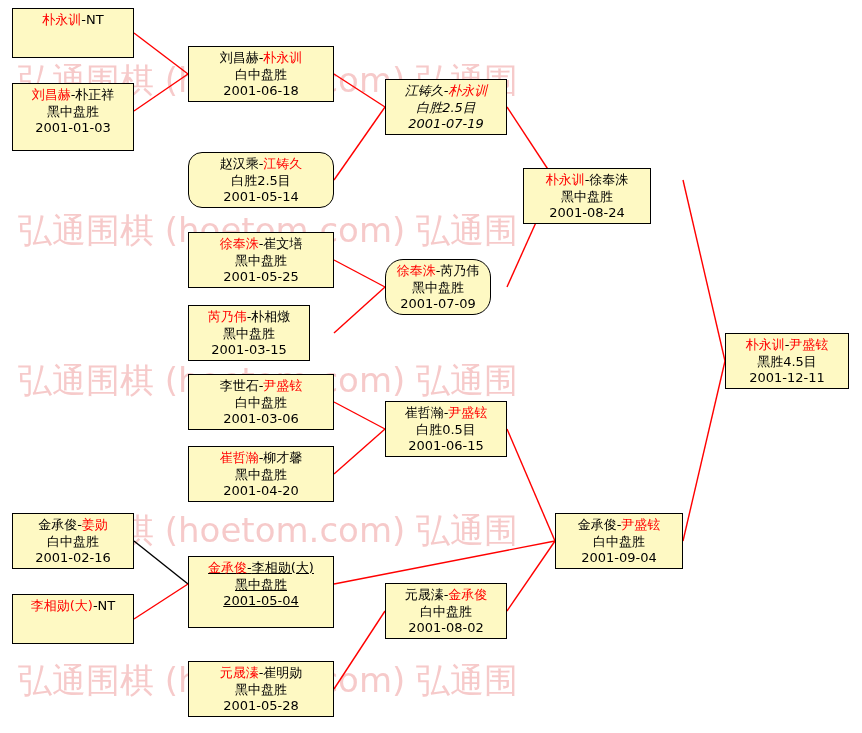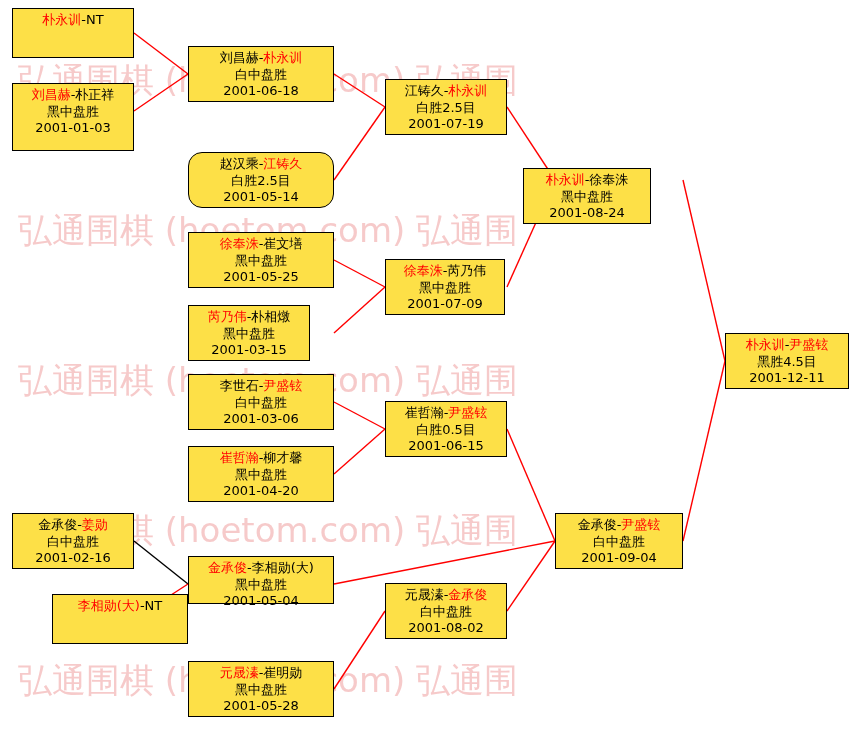--- a/index.html
+++ b/index.html
@@ -39,21 +39,21 @@
   #boxes-layer {
     position: absolute;
     left: 0; top: 0;
     width: 862px;
     height: 733px;
     z-index: 3;
   }
   .match {
     position: absolute;
     border: 1px solid #000000;
-    background: #fde047;
+    background: #fef9c3;
     box-sizing: border-box;
     text-align: center;
     line-height: 1.28;
     font-size: 13px;
     color: #000000;
     padding: 3px 4px 4px 4px;
   }
   .match .pair {
     white-space: nowrap;
   }
@@ -110,36 +110,36 @@
       <div class="match" style="left: 188px; top: 46px; width: 146px; height: 56px;">
         <div class="pair"><span class="l">刘昌赫</span><span class="sep">-</span><span class="w">朴永训</span></div>
         <div class="res">白中盘胜</div>
         <div class="date">2001-06-18</div>
       </div>
       <div class="match" style="left: 188px; top: 152px; width: 146px; height: 56px; border-radius: 14px;">
         <div class="pair"><span class="l">赵汉乘</span><span class="sep">-</span><span class="w">江铸久</span></div>
         <div class="res">白胜2.5目</div>
         <div class="date">2001-05-14</div>
       </div>
-      <div class="match" style="left: 385px; top: 79px; width: 122px; height: 56px;">
+      <div class="match" style="left: 385px; top: 79px; width: 122px; height: 56px; font-style: italic;">
         <div class="pair"><span class="l">江铸久</span><span class="sep">-</span><span class="w">朴永训</span></div>
         <div class="res">白胜2.5目</div>
         <div class="date">2001-07-19</div>
       </div>
       <div class="match" style="left: 188px; top: 232px; width: 146px; height: 56px;">
         <div class="pair"><span class="w">徐奉洙</span><span class="sep">-</span><span class="l">崔文墡</span></div>
         <div class="res">黑中盘胜</div>
         <div class="date">2001-05-25</div>
       </div>
       <div class="match" style="left: 188px; top: 305px; width: 122px; height: 56px;">
         <div class="pair"><span class="w">芮乃伟</span><span class="sep">-</span><span class="l">朴相燉</span></div>
         <div class="res">黑中盘胜</div>
         <div class="date">2001-03-15</div>
       </div>
-      <div class="match" style="left: 385px; top: 259px; width: 120px; height: 56px;">
+      <div class="match" style="left: 385px; top: 259px; width: 106px; height: 56px; border-radius: 18px;">
         <div class="pair"><span class="w">徐奉洙</span><span class="sep">-</span><span class="l">芮乃伟</span></div>
         <div class="res">黑中盘胜</div>
         <div class="date">2001-07-09</div>
       </div>
       <div class="match" style="left: 523px; top: 152px; width: 128px; height: 56px; margin-top: 16px;">
         <div class="pair"><span class="w">朴永训</span><span class="sep">-</span><span class="l">徐奉洙</span></div>
         <div class="res">黑中盘胜</div>
         <div class="date">2001-08-24</div>
       </div>
       <div class="match" style="left: 188px; top: 374px; width: 146px; height: 56px;">
@@ -155,24 +155,24 @@
       <div class="match" style="left: 385px; top: 401px; width: 122px; height: 56px;">
         <div class="pair"><span class="l">崔哲瀚</span><span class="sep">-</span><span class="w">尹盛铉</span></div>
         <div class="res">白胜0.5目</div>
         <div class="date">2001-06-15</div>
       </div>
       <div class="match" style="left: 12px; top: 513px; width: 122px; height: 56px;">
         <div class="pair"><span class="l">金承俊</span><span class="sep">-</span><span class="w">姜勋</span></div>
         <div class="res">白中盘胜</div>
         <div class="date">2001-02-16</div>
       </div>
-      <div class="match" style="left: 12px; top: 594px; width: 136px; height: 50px; margin-left: 40px;">
+      <div class="match" style="left: 12px; top: 594px; width: 122px; height: 50px;">
         <div class="pair"><span class="w">李相勋(大)</span><span class="sep">-</span><span class="l">NT</span></div>
       </div>
-      <div class="match" style="left: 188px; top: 556px; width: 146px; height: 48px;">
+      <div class="match" style="left: 188px; top: 556px; width: 146px; height: 72px; text-decoration: underline;">
         <div class="pair"><span class="w">金承俊</span><span class="sep">-</span><span class="l">李相勋(大)</span></div>
         <div class="res">黑中盘胜</div>
         <div class="date">2001-05-04</div>
       </div>
       <div class="match" style="left: 188px; top: 661px; width: 146px; height: 56px;">
         <div class="pair"><span class="w">元晟溱</span><span class="sep">-</span><span class="l">崔明勋</span></div>
         <div class="res">黑中盘胜</div>
         <div class="date">2001-05-28</div>
       </div>
       <div class="match" style="left: 385px; top: 583px; width: 122px; height: 56px;">

